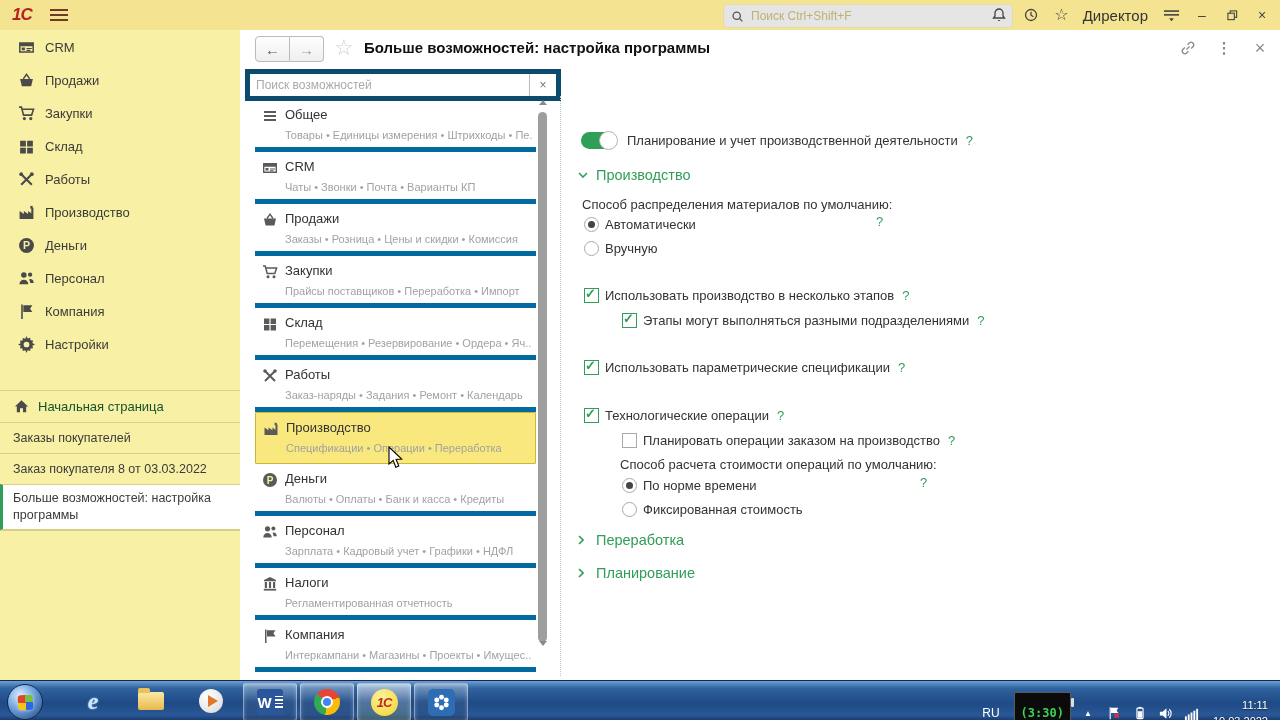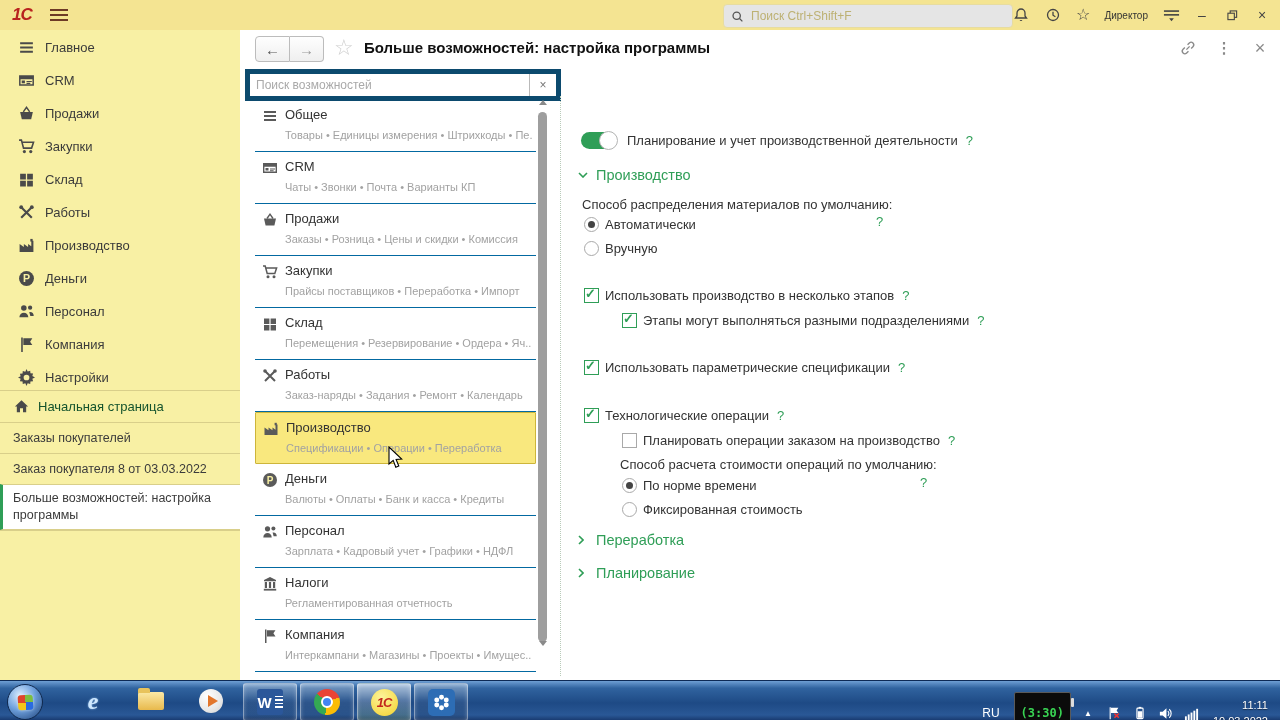--- a/index.html
+++ b/index.html
@@ -11,21 +11,21 @@
   .logo1c{font-weight:bold;font-style:italic;color:#b8231f;font-size:17px;margin-left:12px;letter-spacing:-1px;}
   .tb-burger{width:18px;height:12px;margin-left:18px;display:flex;flex-direction:column;justify-content:space-between;}
   .tb-burger i{display:block;height:2px;background:#6d3a26;}
   .tb-title{font-size:13px;color:#3c3c3c;margin-left:22px;white-space:nowrap;}
   .tb-search{position:absolute;left:723px;top:4px;width:288px;height:22px;background:#e5e5e5;border:1px solid #e7dca0;border-radius:4px;display:flex;align-items:center;}
   .tb-search svg{width:13px;height:13px;margin:0 5px 0 7px;}
   .tb-search input{border:none;background:transparent;outline:none;font-size:12px;color:#555;width:230px;font-family:"Liberation Sans",sans-serif;}
   .tb-search input::placeholder{color:#bdb173;}
   .tb-icons{position:absolute;right:0;top:0;height:30px;display:flex;align-items:center;gap:14px;padding-right:10px;}
   .tb-ic{width:18px;height:18px;display:flex;align-items:center;justify-content:center;cursor:default;}
-  .tb-user{font-size:10px;color:#333;}
+  .tb-user{font-size:15px;color:#333;}
   .tb-star{font-size:16px;color:#444;line-height:1;}
   .winbtn{width:16px;height:16px;display:flex;align-items:center;justify-content:center;color:#444;font-size:14px;}
 
   
   #sidebar{position:absolute;left:0;top:30px;width:240px;height:650px;background:#f8f0a4;}
   .nav-item{height:33px;display:flex;align-items:center;cursor:pointer;}
   .nav-item .nicon{width:17px;height:17px;margin-left:18px;color:#4a4a4a;flex:0 0 17px;}
   .nav-item .nicon svg{width:17px;height:17px;fill:currentColor;}
   .nav-item .nlabel{font-size:13px;color:#3b3b3b;margin-left:10px;white-space:nowrap;}
   #side-windows{position:absolute;left:0;top:360px;width:240px;}
@@ -49,21 +49,21 @@
   .mh-icons{position:absolute;right:10px;top:8px;display:flex;gap:16px;align-items:center;}
   .mh-ic{width:20px;height:20px;display:flex;align-items:center;justify-content:center;color:#8a8a8a;cursor:pointer;font-size:15px;}
 
   .psearch{position:absolute;left:5px;top:39px;width:306px;height:22px;border:5px solid #0c4a6e;display:flex;gap:21px;}
   .psearch input{flex:1;border:none;outline:none;font-size:12px;color:#555;padding:0 6px;font-family:"Liberation Sans",sans-serif;}
   .psearch input::placeholder{color:#a9a9a9;}
   .psearch .clear{width:26px;border-left:1px solid #b9b9b9;display:flex;align-items:center;justify-content:center;color:#777;font-size:12px;cursor:pointer;}
 
   
   #catlist{position:absolute;left:15px;top:70px;width:281px;}
-  .cat{position:relative;height:52px;border-bottom:1px solid #0369a1;cursor:pointer;box-sizing:border-box;}
+  .cat{position:relative;height:52px;border-bottom:5px solid #0369a1;cursor:pointer;box-sizing:border-box;}
   .cat .cicon{position:absolute;left:7px;top:8px;width:16px;height:16px;color:#5a5a5a;}
   .cat .cicon svg{width:16px;height:16px;fill:currentColor;}
   .cat .ctitle{position:absolute;left:30px;top:7px;font-size:13px;color:#333;}
   .cat .csub{position:absolute;left:30px;top:29px;right:4px;font-size:11px;color:#a2a2a2;white-space:nowrap;overflow:hidden;}
   .cat.selected{background:#f9e87e;border:1px solid #cdb53a;border-radius:1px;}
   
   #catscroll{position:absolute;left:297px;top:70px;width:11px;height:572px;}
   #catscroll .thumb{position:absolute;left:1px;top:12px;width:9px;height:530px;background:#9e9e9e;border-radius:5px;}
   #catscroll .up{position:absolute;left:2px;top:0;width:0;height:0;border-left:4px solid transparent;border-right:4px solid transparent;border-bottom:5px solid #8a8a8a;}
   #catscroll .down{position:absolute;left:2px;bottom:26px;width:0;height:0;border-left:4px solid transparent;border-right:4px solid transparent;border-top:5px solid #8a8a8a;}
@@ -164,26 +164,20 @@
             <rect x="1" y="3.5" width="7" height="7" fill="#f4e492"></rect>
           </svg>
         </span>
       <span class="winbtn">×</span>
     </span>
   </div>
 
   <div id="sidebar">
     <div id="side-nav" style="padding-top:1px;">
 
-        <div class="nav-item">
-          <span class="nicon"><svg viewBox="0 0 16 16">
-              <path d="M2 3h12v2H2zM2 7h12v2H2zM2 11h12v2H2z"></path>
-            </svg></span>
-          <span class="nlabel">Главное</span>
-        </div>
 
         <div class="nav-item">
           <span class="nicon"><svg viewBox="0 0 16 16">
               <path d="M1 3h14v10H1zM2.4 6.8h11.2v4.8H2.4z" fill-rule="evenodd"></path>
               <path d="M3.5 8h3v2.6h-3zM8 8.4h5v1.1H8zM8 10.2h3.6v1H8z"></path>
             </svg></span>
           <span class="nlabel">CRM</span>
         </div>
 
         <div class="nav-item">

